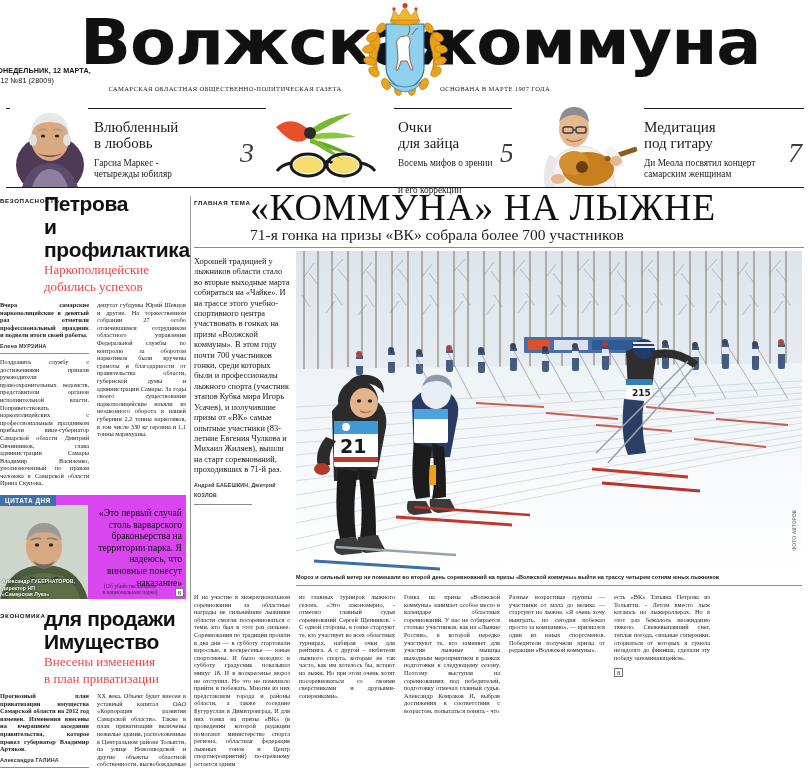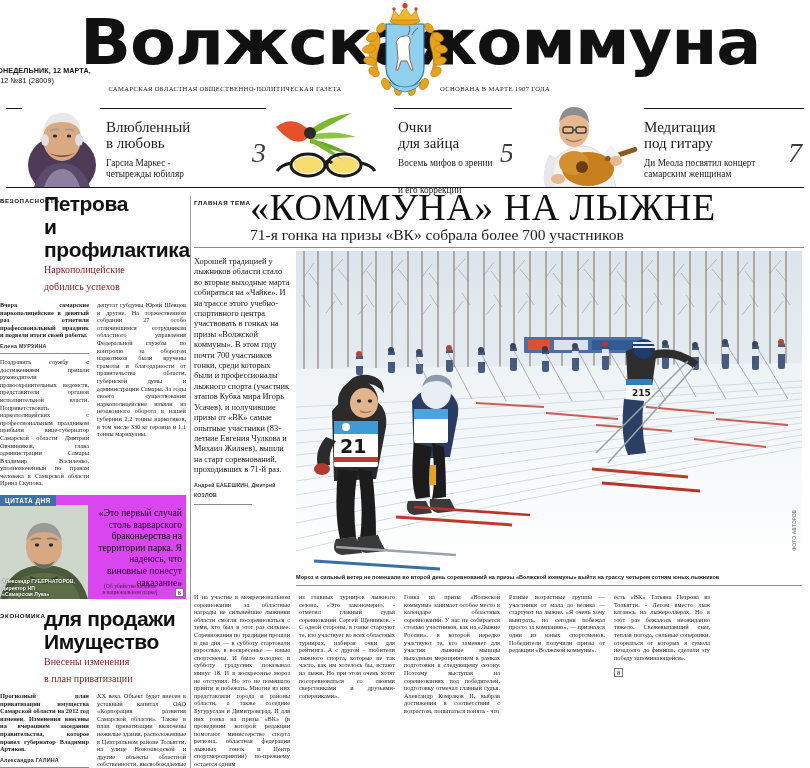--- a/index.html
+++ b/index.html
@@ -47,21 +47,21 @@
     text-transform:uppercase;
   }
   .crest{position:absolute;left:355px;top:2px;width:100px;height:96px;}
 
   
   .teasers{
     position:relative;height:78px;margin:4px 6px 0 6px;
     border-top:1.2px solid #1a1a1a;border-bottom:1.2px solid #1a1a1a;
   }
   .teaser{position:absolute;top:0;height:78px;}
-  .t1{left:16px;width:250px;}
+  .t1{left:4px;width:250px;}
   .t2{left:252px;width:260px;}
   .t3{left:506px;width:292px;}
   .t-thumb{position:absolute;left:0;top:-14px;width:78px;height:92px;overflow:hidden;}
   .t-text{position:absolute;top:10px;left:84px;width:150px;}
   .t-title{font-size:15px;line-height:16px;color:#1b1b1b;}
   .t-sub{font-family:"Liberation Serif",serif;font-size:9.3px;line-height:11px;margin-top:7px;color:#222;}
   .t-page{
     position:absolute;right:6px;top:28px;
     font-family:"Liberation Serif",serif;font-size:28px;color:#3c3c3c;font-style:italic;
   }
@@ -107,22 +107,22 @@
     margin-top:4px;
   }
 
   
   .leftcol{position:absolute;left:0;top:0;width:186px;}
   .left-hl{
     font-family:"Liberation Sans",sans-serif;font-weight:700;
     font-size:21px;line-height:23px;color:#111;letter-spacing:-.4px;
   }
   .left-sub{
-    font-family:"Liberation Serif",serif;font-size:10px;line-height:14.5px;
-    color:#7f1d1d;margin-top:2px;
+    font-family:"Liberation Serif",serif;font-size:13px;line-height:14.5px;
+    color:#ef4444;margin-top:2px;
   }
   .rubric-row{position:relative;min-height:14px;}
   .rubric-row .rb{position:absolute;left:0;top:3px;}
   .rubric-row .hd{margin-left:44px;}
 
   
   .quotebox{position:relative;margin-top:8px;background:#d946ef;height:104px;overflow:hidden;}
   .quotebox .qtab{
     position:absolute;left:0;top:0;background:#3f6fa8;color:#fff;
     font-family:"Liberation Sans",sans-serif;font-size:6.4px;font-weight:700;

